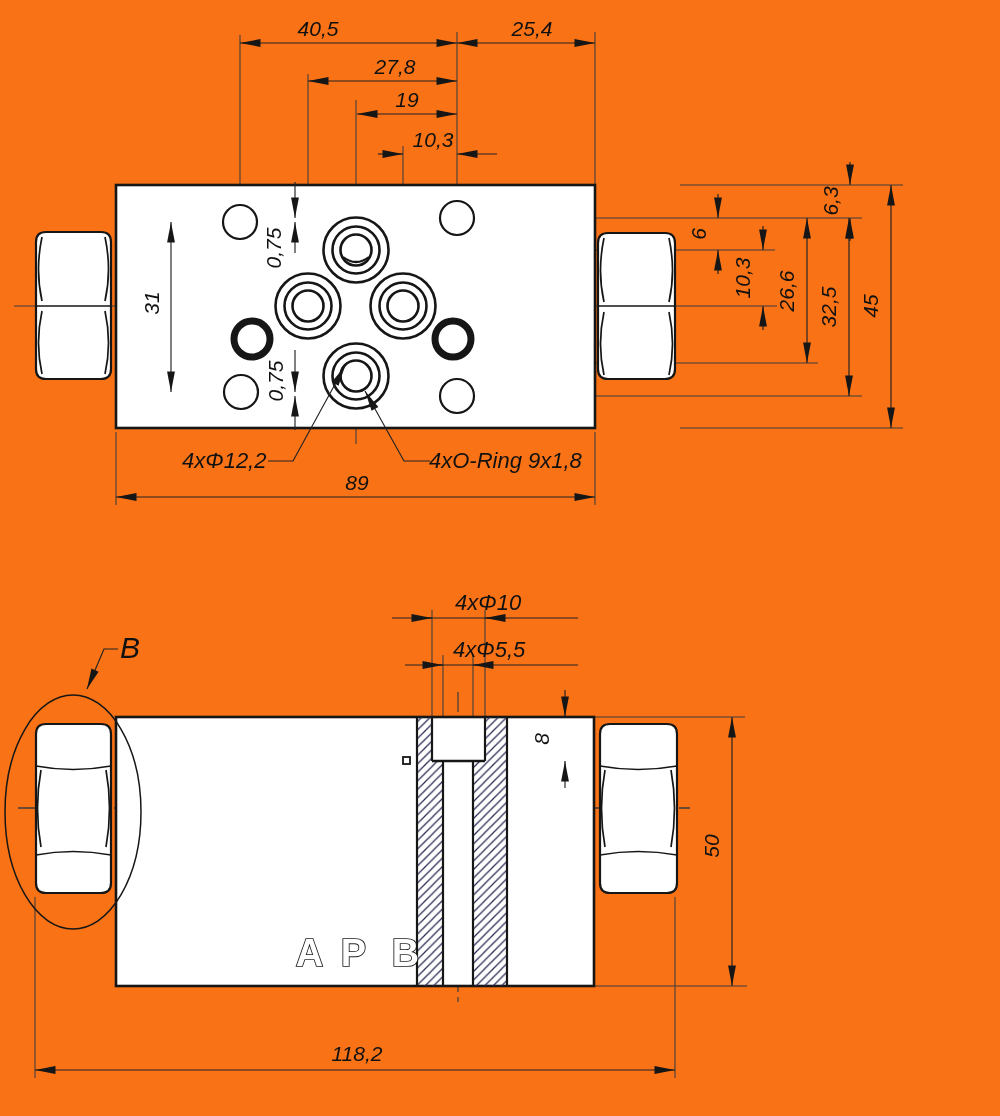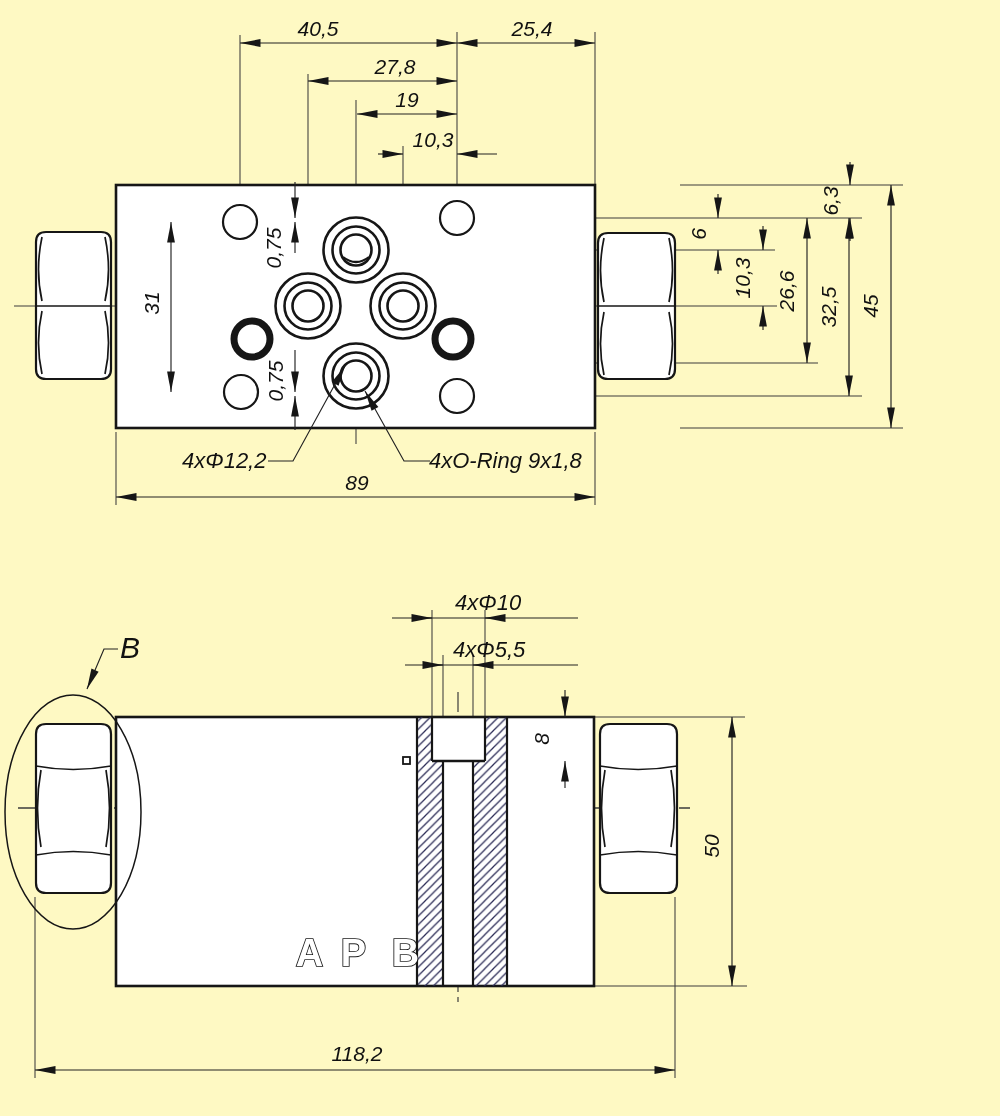--- a/index.html
+++ b/index.html
@@ -1,16 +1,16 @@
 <!DOCTYPE html>
 <html><head>
 <meta charset="utf-8">
 <style>
   html,body { margin:0; padding:0; background:#ffffff; }
-  .stage { position:relative; width:1000px; height:1116px; background:#fef9c3; overflow:hidden;
+  .stage { position:relative; width:1000px; height:1116px; background:#f97316; overflow:hidden;
            font-family:"Liberation Sans", sans-serif; }
   svg { position:absolute; left:0; top:0; }
   .thick { stroke:#161616; stroke-width:2.6; fill:none; }
   .med   { stroke:#161616; stroke-width:2.2; fill:none; }
   .med2  { stroke:#161616; stroke-width:1.7; fill:none; }
   .cl    { stroke:#3c3c3c; stroke-width:1.05; fill:none; }
   .dim   { stroke:#222222; stroke-width:1.15; fill:none; }
   .whitefill { fill:#ffffff; }
   text.dimtxt { font:italic 21px "Liberation Sans", sans-serif; fill:#111111; }
   text.lbltxt { font:italic 22px "Liberation Sans", sans-serif; fill:#111111; }

